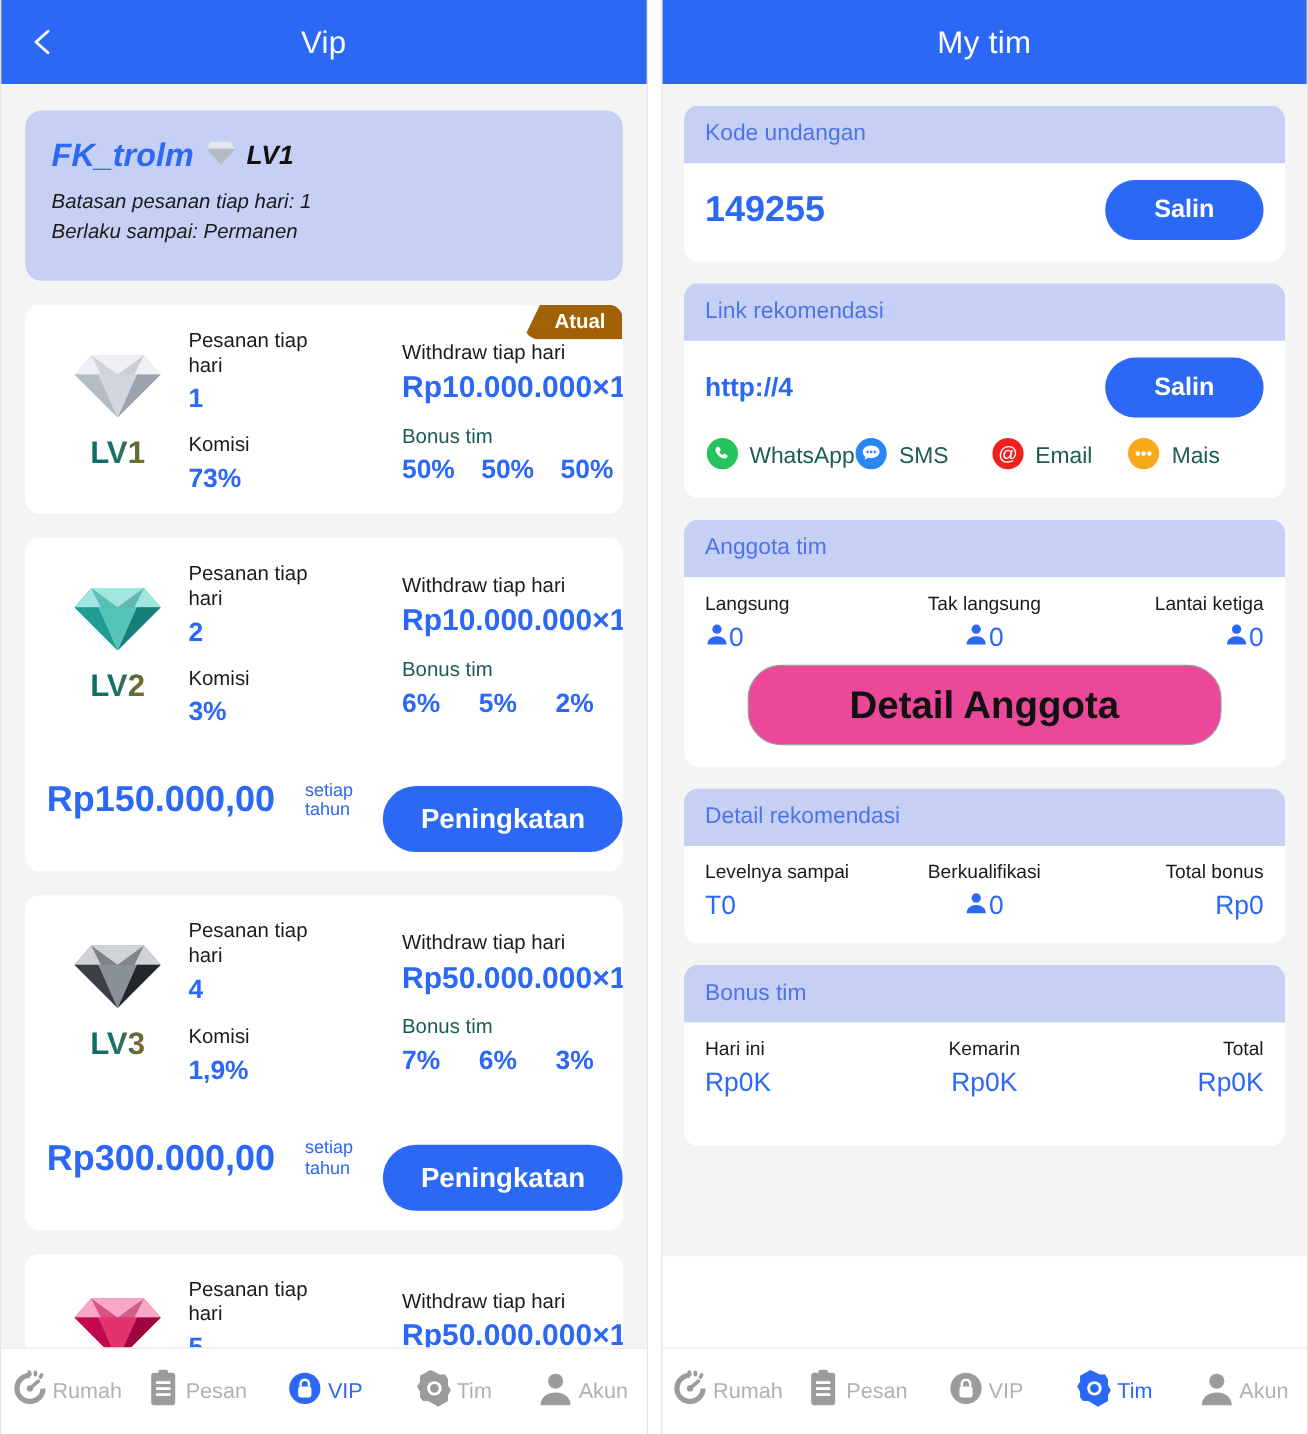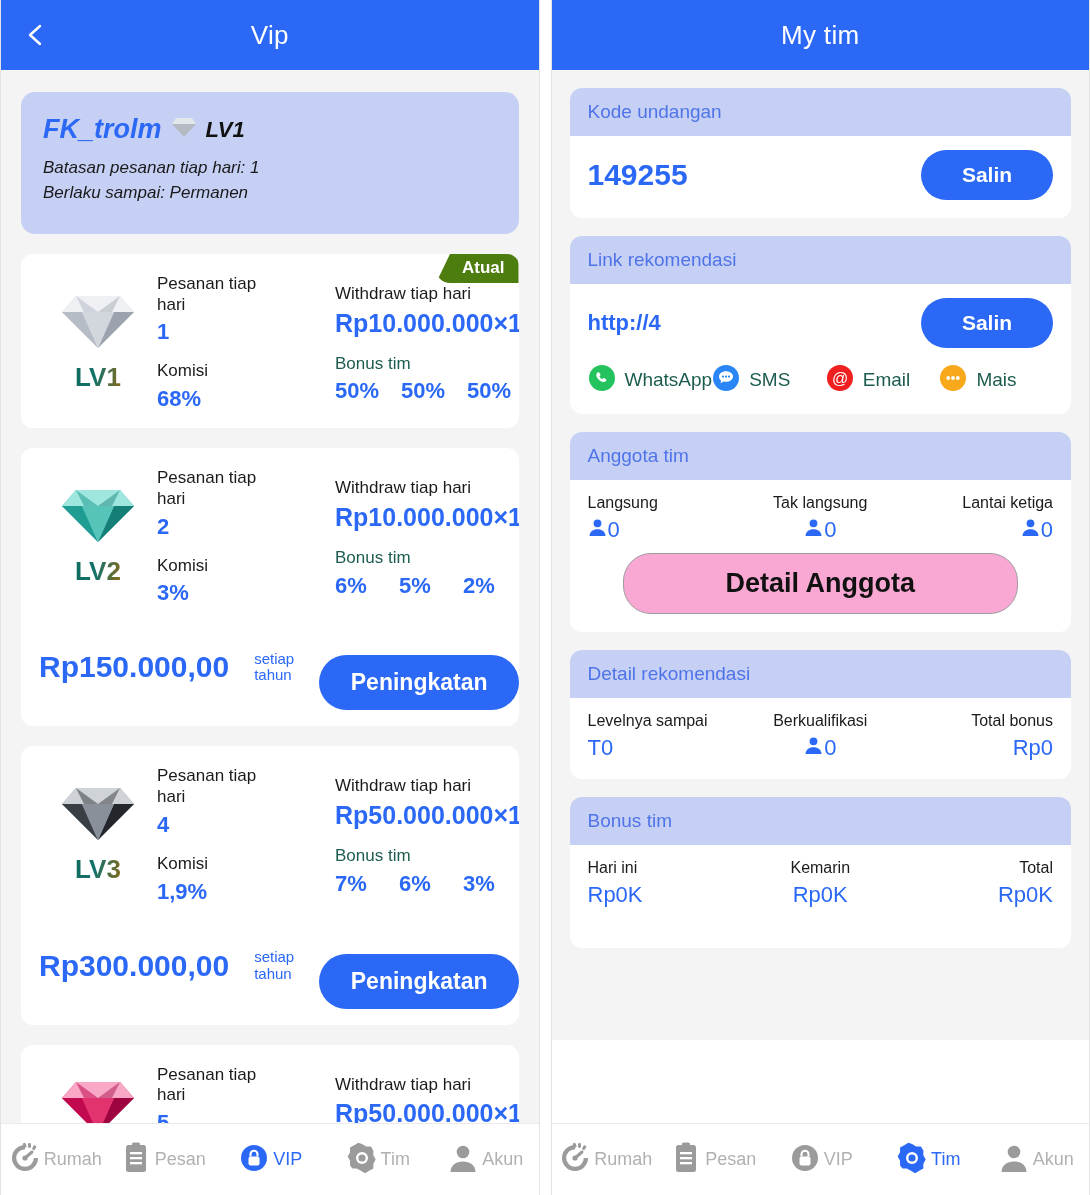--- a/index.html
+++ b/index.html
@@ -62,21 +62,21 @@
   .vip-right { flex: 1; padding-top: 12px; }
   .lbl { font-size: 17px; color: #1b1b1b; line-height: 1.22; }
   .lbl.teal { color: #1d5c50; }
   .val { font-size: 22px; font-weight: bold; color: #2a68f5; margin-top: 4px; }
   .val.big { font-size: 25px; }
   .mt14 { margin-top: 16px; }
   .bonus-row { display: flex; gap: 22px; margin-top: 4px; }
   .bonus-row .val { margin-top: 0; min-width: 42px; }
 
   .ribbon {
-    position: absolute; top: 0; right: 0; background: #4d7c0f; color: #fff;
+    position: absolute; top: 0; right: 0; background: #a16207; color: #fff;
     font-size: 17px; font-weight: bold; padding: 4px 14px 5px 26px;
     border-bottom-left-radius: 14px;
     clip-path: polygon(14px 0, 100% 0, 100% 100%, 0 100%);
   }
 
   .vip-foot {
     display: flex; align-items: center; padding: 18px 18px 0 18px; gap: 25px;
   }
   .price { font-size: 30px; font-weight: bold; color: #2a68f5; }
   .per { font-size: 15px; color: #2a68f5; line-height: 1.12; }
@@ -114,22 +114,22 @@
   .st.c { text-align: center; }
   .st.r { text-align: right; }
   .st-lbl { font-size: 16px; color: #1b1b1b; }
   .st-val { font-size: 22px; color: #2a68f5; margin-top: 5px; display: flex; align-items: center; gap: 1px; }
   .st.c .st-val { justify-content: center; }
   .st.r .st-val { justify-content: flex-end; }
   .person-ico { width: 19px; height: 19px; }
 
   .detail-btn {
     display: block; margin: 10px auto 0 auto; width: 395px;
-    background: #f9a8d4; border: 1px solid #9d9d9d; border-radius: 28px;
-    font-family: inherit; font-size: 27px; font-weight: bold; color: #111;
+    background: #ec4899; border: 1px solid #9d9d9d; border-radius: 28px;
+    font-family: inherit; font-size: 32px; font-weight: bold; color: #111;
     padding: 14px 0; cursor: pointer;
   }
   .rfiller { height: 96px; background: #fff; }
 
   
   .navbar {
     flex: 0 0 72px; height: 72px; background: #fff; display: flex;
     border-top: 1px solid #eaeaea; position: relative; z-index: 5;
   }
   .navitem {
@@ -188,21 +188,21 @@
     <polygon points="14,4 36,20 22,20" fill="#b6bcc6" opacity=".55"></polygon>
     <polygon points="58,4 50,20 36,20" fill="#9ca3ae" opacity=".45"></polygon>
   </svg>
                 </span>
         <span class="lv-label">LV1</span>
       </div>
       <div class="vip-mid">
         <div class="lbl">Pesanan tiap<br>hari</div>
         <div class="val">1</div>
         <div class="lbl mt14">Komisi</div>
-        <div class="val">68%</div>
+        <div class="val">73%</div>
       </div>
       <div class="vip-right">
         <div class="lbl">Withdraw tiap hari</div>
         <div class="val big">Rp10.000.000×1</div>
         <div class="lbl teal mt14">Bonus tim</div>
         <div class="bonus-row">
           <span class="val">50%</span>
                   <span class="val">50%</span>
                   <span class="val">50%</span>
         </div>

